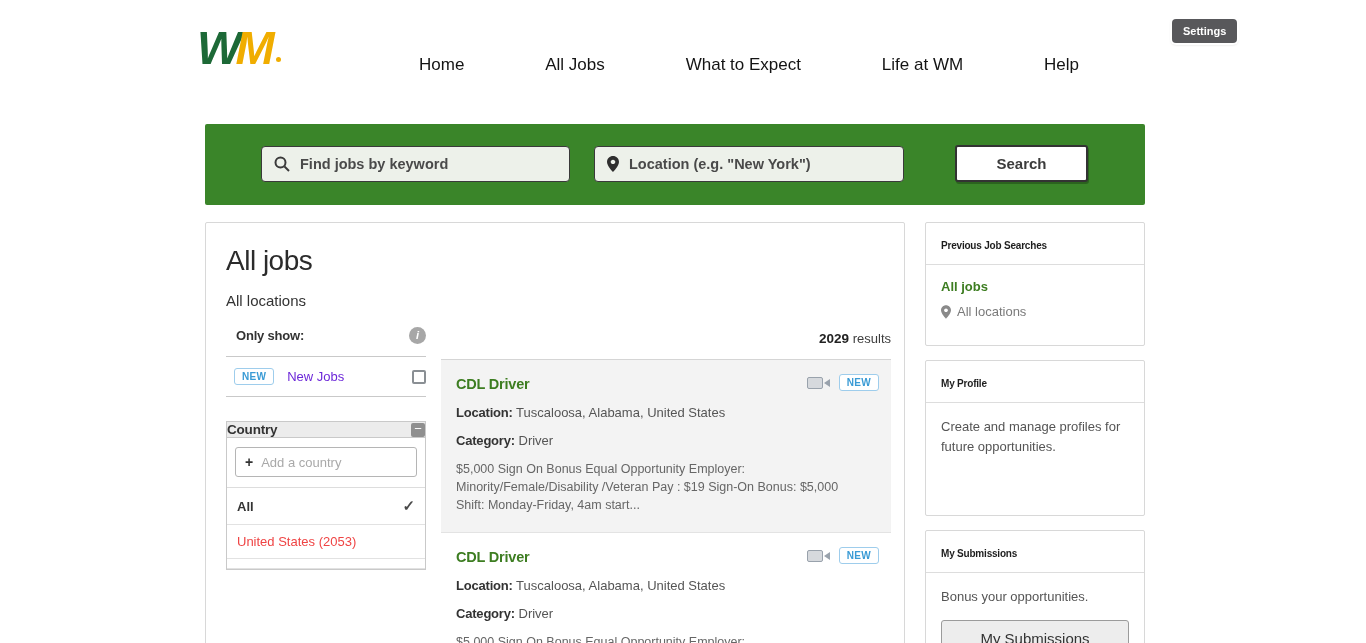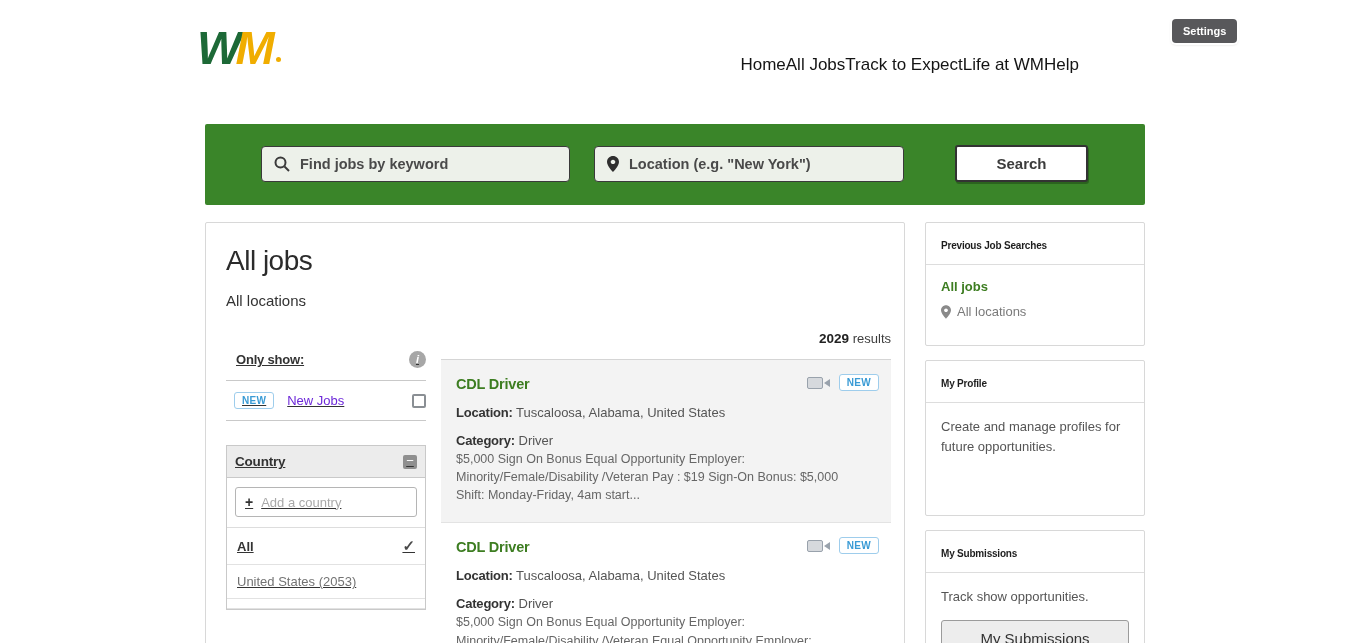--- a/index.html
+++ b/index.html
@@ -10,21 +10,21 @@
   }
 
   
   .logo { position:absolute; left:197px; top:24px; font-style:italic; font-weight:bold;
           font-size:47px; letter-spacing:-6px; line-height:1; cursor:pointer; }
   .logo .lw { color:#1d6937; }
   .logo .lm { color:#f0ad00; }
   .logo .ldot { display:inline-block; width:5px; height:5px; background:#f0ad00;
                 border-radius:50%; margin-left:7px; margin-bottom:2px; letter-spacing:0; }
   .nav { position:absolute; left:419px; top:55px; width:660px; display:flex;
-         justify-content:flex-end; font-size:17px; color:#141414; }
+         justify-content:space-between; font-size:17px; color:#141414; }
   .nav span { cursor:pointer; white-space:nowrap; }
   .settings-badge { position:absolute; left:1172px; top:19px; background:#58585b; color:#fff;
          font-size:11px; font-weight:bold; padding:6px 11px; border-radius:4px;
          box-shadow:0 0 0 2px #fff, 0 1px 3px rgba(0,0,0,.35); cursor:pointer; }
 
   
   .banner { position:absolute; left:205px; top:124px; width:940px; height:81px;
             background:#3a8529; border-radius:2px; }
   .search-box { position:absolute; top:22px; height:36px; background:#edf1ea;
             border:1px solid #3a3a3a; border-radius:4px; display:flex; align-items:center;
@@ -40,21 +40,21 @@
             box-shadow:1px 2px 0 rgba(0,0,0,.25); }
 
   
   .main-card { position:absolute; left:205px; top:222px; width:700px; height:470px;
             background:#fff; border:1px solid #d8d8d8; border-radius:2px; }
   .page-title { position:absolute; left:20px; top:22px; font-size:28px; font-weight:500;
             color:#2b2b2b; letter-spacing:-0.5px; }
   .page-subtitle { position:absolute; left:20px; top:69px; font-size:15px; color:#333; }
 
   
-  .filters { position:absolute; left:20px; top:120px; width:200px;text-decoration:underline; }
+  .filters { position:absolute; left:20px; top:96px; width:200px; }
   .only-show { display:flex; justify-content:space-between; align-items:center;
             padding:8px 0 12px 10px; border-bottom:1px solid #c9c9c9; }
   .only-show b { font-size:13px; color:#333; letter-spacing:-0.2px; }
   .info-icon { width:17px; height:17px; border-radius:50%; background:#a7a7a7; color:#fff;
             font-size:11px; font-style:italic; font-weight:bold; text-align:center;
             line-height:17px; cursor:pointer; }
   .filter-row { display:flex; align-items:center; padding:11px 0 11px 8px;
             border-bottom:1px solid #c9c9c9; }
   .new-badge { border:1px solid #9ecdec; color:#3a9bd5; background:#fff; font-size:10px;
             font-weight:bold; padding:2px 7px; border-radius:3px; letter-spacing:0.3px; }
@@ -63,54 +63,54 @@
             border-radius:2px; background:#fff; cursor:pointer; }
   .vid-icon { display:inline-flex; align-items:center; }
   .vid-icon .cam { width:19px; height:14px; background:#d6d9dd; border:1px solid #99a2ac;
             border-radius:2px; }
   .vid-icon .tri { width:0; height:0; border-right:7px solid #99a2ac;
             border-top:5px solid transparent; border-bottom:5px solid transparent; margin-left:1px; }
   .vid-icon.small .cam { width:16px; height:12px; }
   .vid-icon.small .tri { border-right-width:6px; border-top-width:4px; border-bottom-width:4px; }
 
   .country { margin-top:24px; border:1px solid #c9c9c9; background:#fff; }
-  .country-header { background:#ececec; border-bottom:1px solid #c9c9c9; padding:8px;
+  .country-header { background:#ececec; border-bottom:1px solid #c9c9c9; padding:0;
             display:flex; justify-content:space-between; align-items:center; cursor:pointer; }
   .country-header b { font-size:13.5px; color:#333; letter-spacing:-0.2px; }
   .collapse-btn { width:14px; height:14px; background:#8f8f8f; border-radius:2px; color:#fff;
             font-size:13px; line-height:12px; text-align:center; cursor:pointer; }
   .country-add { padding:9px 8px 10px; border-bottom:1px solid #ddd; }
   .add-input { display:flex; align-items:center; gap:8px; border:1px solid #b5b5b5;
             border-radius:3px; height:30px; padding:0 9px; background:#fff; }
   .add-input .plus { font-weight:bold; font-size:14px; color:#333; }
   .add-input input { flex:1; border:none; outline:none; font-family:inherit; font-size:13px;
             color:#555; min-width:0; }
   .add-input input::placeholder { color:#a9a9a9; opacity:1; }
   .country-list .crow { display:flex; justify-content:space-between; align-items:center;
-            padding:9px 10px; border-bottom:1px solid #e2e2e2; font-size:13px; color:#737373;
+            padding:9px 10px; border-bottom:1px solid #e2e2e2; font-size:13px; color:#ef4444;
             cursor:pointer; }
   .country-list .crow.selected { font-weight:bold; color:#333; }
   .country-list .crow .check { color:#4a4a4a; font-weight:bold; font-size:15px; }
   .country-list .crow.stub { height:10px; padding:0; }
 
   
   .results { position:absolute; left:235px; top:104px; width:450px; }
   .results-header { text-align:right; font-size:13px; color:#3d3d3d; padding:4px 0 13px;
             border-bottom:1px solid #d5d5d5; }
   .results-header b { font-size:13.5px; color:#222; }
   .job { position:relative; padding:16px 15px 18px; }
   .job--highlight { background:#f3f3f3; }
   .job--plain { border-top:1px solid #e3e3e3; }
   .job-title { color:#3d7d21; font-weight:bold; font-size:14.5px; letter-spacing:-0.2px;
             cursor:pointer; }
   .job-icons { position:absolute; right:12px; top:14px; display:flex; align-items:center;
             gap:9px; }
   .job-line { margin-top:13px; font-size:13px; color:#555; }
   .job-line b { color:#333; letter-spacing:-0.2px; }
-  .job-desc { margin-top:2px; font-size:12.5px; color:#666; line-height:1.45; width:402px; }
+  .job-desc { margin-top:12px; font-size:12.5px; color:#666; line-height:1.45; width:402px; }
 
   
   .side-card { position:absolute; left:925px; width:220px; background:#fff;
             border:1px solid #d8d8d8; border-radius:2px; }
   .side-card .hd { padding:17px 15px 13px; border-bottom:1px solid #ddd; font-weight:bold;
             font-size:10px; color:#1e1e1e; letter-spacing:-0.2px; }
   .side-card .bd { padding:14px 15px 16px; }
   .side-link { color:#3d7d21; font-weight:bold; font-size:13px; cursor:pointer; }
   .side-loc { margin-top:10px; display:flex; gap:6px; align-items:center; color:#7a7a7a;
             font-size:13px; }
@@ -126,21 +126,21 @@
 <body>
 
 <div class="page">
 
   <div class="logo">
     <span class="lw">W</span><span class="lm">M</span><span class="ldot"></span>
   </div>
   <div class="nav">
     <span>Home</span>
     <span>All Jobs</span>
-    <span>Track to Expect</span>
+    <span>What to Expect</span>
     <span>Life at WM</span>
     <span>Help</span>
   </div>
   <div class="settings-badge">Settings</div>
 
   <div class="banner">
     <div class="search-box kw">
       <svg width="16" height="16" viewBox="0 0 16 16">
           <circle cx="6.5" cy="6.5" r="5" fill="none" stroke="#3a3a3a" stroke-width="2"></circle>
           <line x1="10.5" y1="10.5" x2="15" y2="15" stroke="#3a3a3a" stroke-width="2"></line>
@@ -259,18 +259,18 @@
   <div class="side-card card-profile">
     <div class="hd">My Profile</div>
     <div class="bd">
       <p class="side-text">Create and manage profiles for future opportunities.</p>
     </div>
   </div>
 
   <div class="side-card card-subs">
     <div class="hd">My Submissions</div>
     <div class="bd">
-      <p class="side-text">Track show opportunities.</p>
+      <p class="side-text">Bonus your opportunities.</p>
       <button class="side-btn">My Submissions</button>
     </div>
   </div>
 
 </div>
 
 </body></html>

